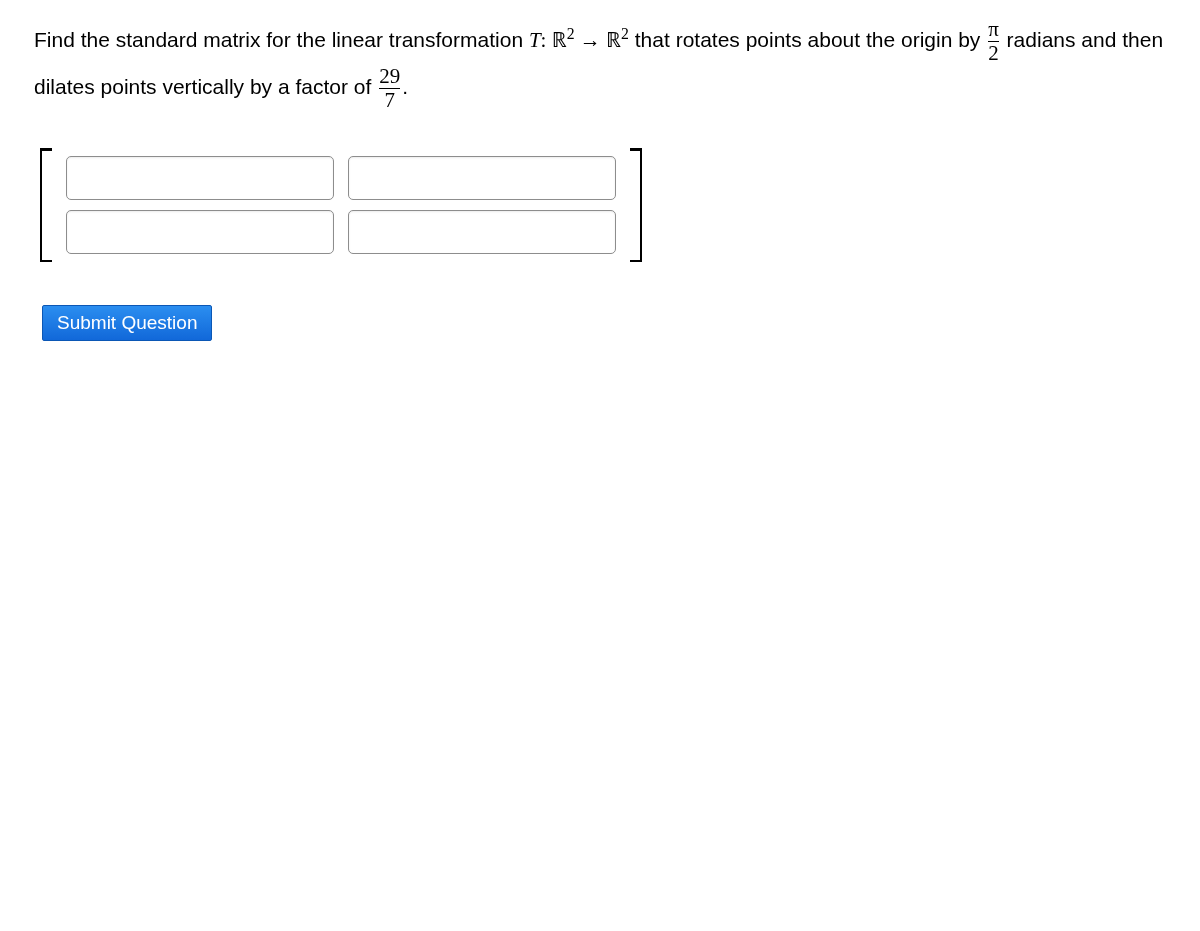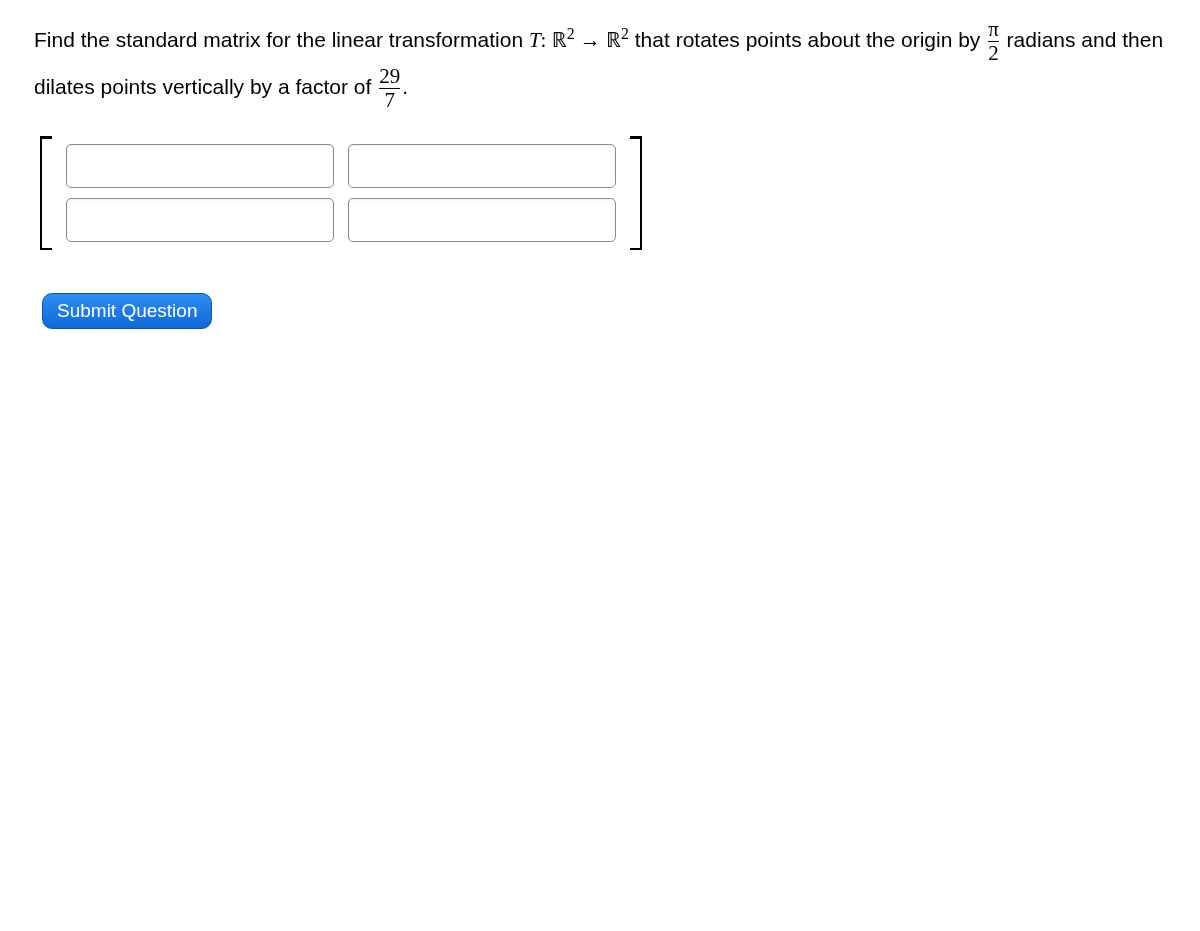--- a/index.html
+++ b/index.html
@@ -6,21 +6,21 @@
     body {
       margin: 0;
       padding: 18px 34px;
       font-family: 'Trebuchet MS', 'Lucida Sans Unicode', Arial, sans-serif;
       font-size: 21px;
       color: #000;
       background: #fff;
       line-height: 1.9;
     }
     .question-text {
-      margin-bottom: 24px;
+      margin-bottom: 36px;
     }
     .math-serif {
       font-family: 'Cambria Math', 'STIX', 'Times New Roman', serif;
     }
     .math-italic {
       font-family: 'Cambria Math', 'STIX', 'Times New Roman', serif;
       font-style: italic;
     }
     .bb { 
       font-family: 'Cambria Math','STIX','Times New Roman', serif;
@@ -86,21 +86,21 @@
       background: #fff;
       box-shadow: inset 0 1px 2px rgba(0,0,0,0.08);
       font-size: 18px;
       padding: 0 8px;
     }
     .submit-btn {
       display: inline-block;
       background: linear-gradient(to bottom, #2b8ef0, #1168d9);
       color: #fff;
       border: 1px solid #0b57b5;
-      border-radius: 10px;
+      border-radius: 2px;
       padding: 6px 14px;
       font-size: 19px;
       font-family: inherit;
       cursor: pointer;
       margin-left: 8px;
     }
   </style>
 </head>
 <body>
 

